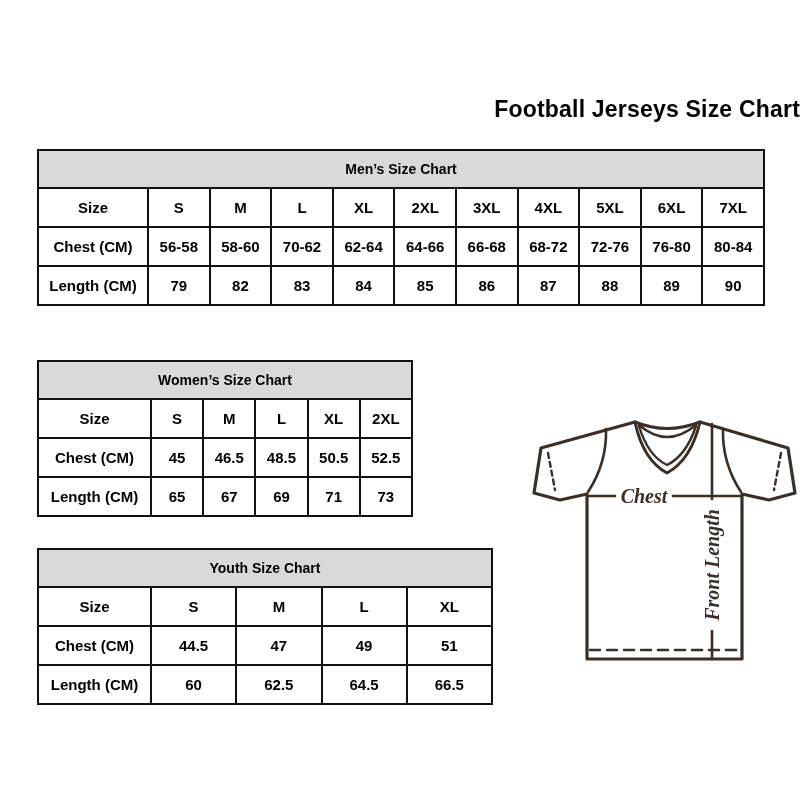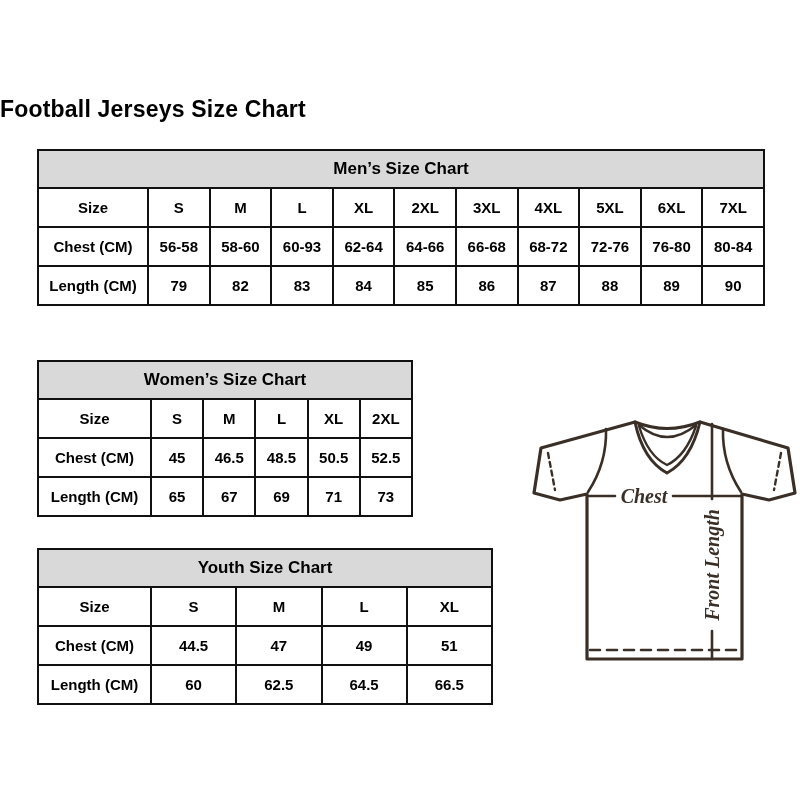--- a/index.html
+++ b/index.html
@@ -14,21 +14,21 @@
   .sheet{
     position:relative;
     width:800px;height:800px;
     background:var(--bg);
     font-family:"Liberation Sans",sans-serif;
     overflow:hidden;
   }
   .page-title{
     position:absolute;
     left:0;top:96px;width:800px;
-    text-align:left;
+    text-align:right;
     font-size:23px;font-weight:bold;color:var(--text);
     letter-spacing:.2px;
   }
   table.size-table{
     position:absolute;
     border-collapse:collapse;
     table-layout:fixed;
     background:var(--bg);
     color:var(--text);
   }
@@ -38,21 +38,21 @@
     text-align:center;
     vertical-align:middle;
     padding:0;
     font-size:15px;
     height:37px;
     overflow:hidden;
     white-space:nowrap;
   }
   table.size-table th.tbl-title{
     background:var(--header-bg);
-    font-size:17px;
+    font-size:14px;
     height:36px;
   }
   #tbl-men{left:37px;top:149px;width:728px;}
   #tbl-men col.col-label{width:110px;}
   #tbl-women{left:37px;top:360px;width:376px;}
   #tbl-youth{left:37px;top:548px;width:456px;}
   #tbl-women col.col-label,#tbl-youth col.col-label{width:113px;}
   .jersey-wrap{
     position:absolute;
     left:527px;top:399px;
@@ -104,21 +104,21 @@
           <td>3XL</td>
           <td>4XL</td>
           <td>5XL</td>
           <td>6XL</td>
           <td>7XL</td>
         </tr>
         <tr>
           <th>Chest (CM)</th>
           <td>56-58</td>
           <td>58-60</td>
-          <td>60-93</td>
+          <td>70-62</td>
           <td>62-64</td>
           <td>64-66</td>
           <td>66-68</td>
           <td>68-72</td>
           <td>72-76</td>
           <td>76-80</td>
           <td>80-84</td>
         </tr>
         <tr>
           <th>Length (CM)</th>

